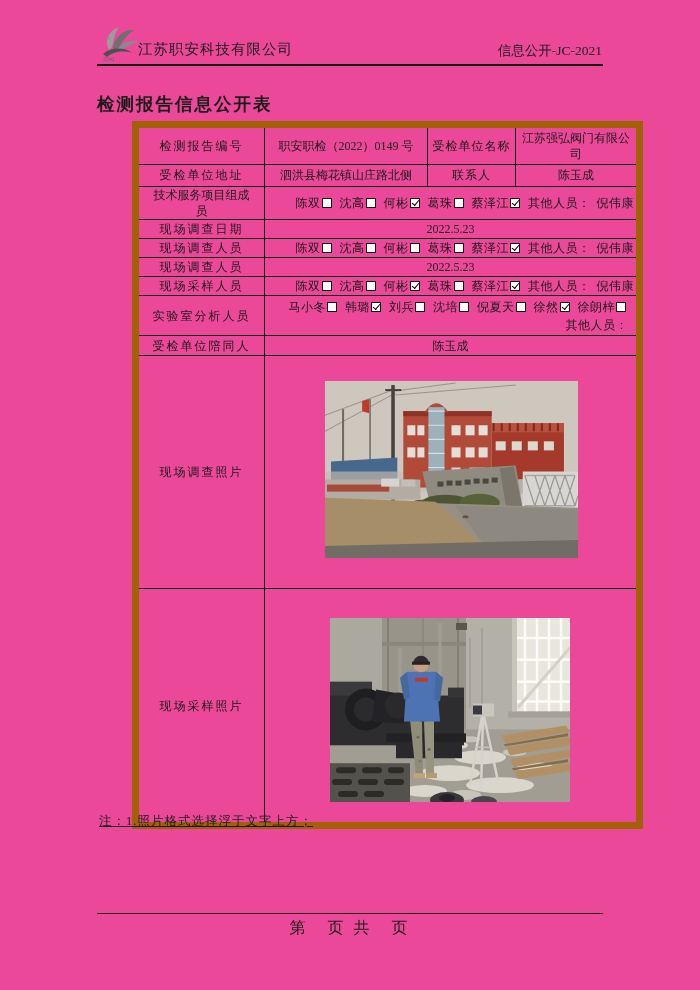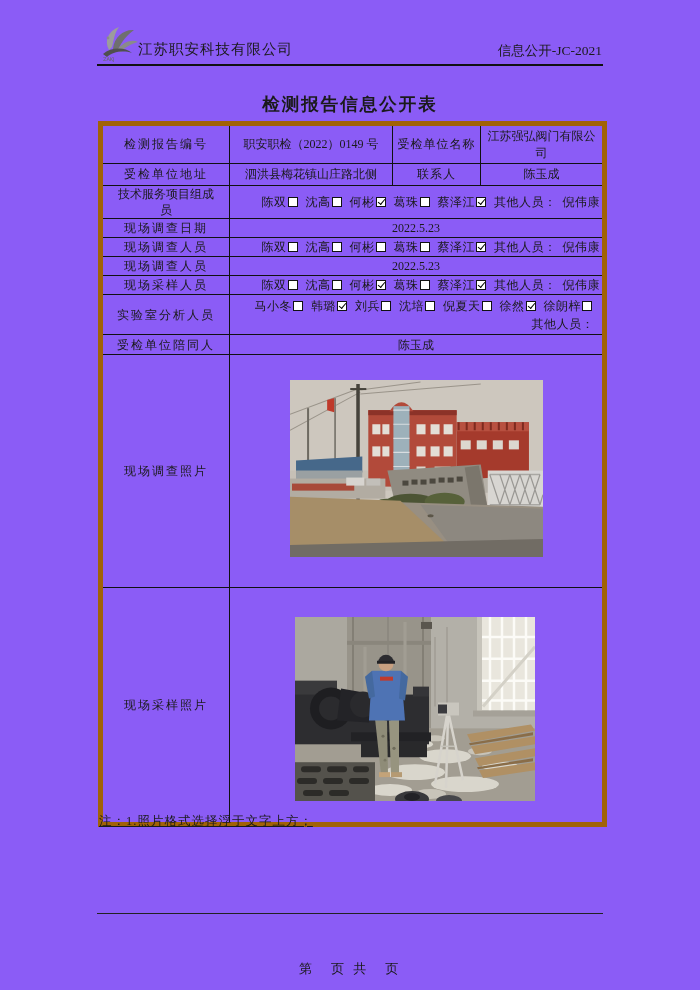--- a/index.html
+++ b/index.html
@@ -1,33 +1,33 @@
 <!DOCTYPE html>
 <html><head>
 <meta charset="utf-8">
 <style>
   * { margin:0; padding:0; box-sizing:border-box; }
   html,body { background:#e9e9e9; }
   .page {
     position:relative; width:700px; height:990px; margin:0 auto;
-    background:#8b5cf6;
+    background:#ec4899;
     font-family:"Liberation Serif","DejaVu Serif",serif;
     color:#1a1a1a;
   }
   
   .hdr-logo { position:absolute; left:99px; top:26px; width:42px; height:36px; }
   .hdr-company { position:absolute; left:138px; top:40px; font-size:14.5px; letter-spacing:1px; }
   .hdr-code { position:absolute; right:98px; top:42px; font-size:13.5px; }
   .hdr-line { position:absolute; left:97px; top:64px; width:506px; height:0; border-top:2.5px solid #111; }
   
-  .title { position:absolute; left:97px; top:92px; width:506px; text-align:center;
+  .title { position:absolute; left:97px; top:92px; width:506px; 
            font-size:17.5px; font-weight:bold; letter-spacing:2px; }
   
   .tbl-wrap { position:absolute; left:98px; top:121px; }
-  table { border-collapse:collapse; table-layout:fixed; width:504px; border:5px solid #a16207; }
+  table { border-collapse:collapse; table-layout:fixed; width:504px; border:7px solid #a16207;margin-left:34px; }
   td { border:1px solid #111; font-size:12px; text-align:center; vertical-align:middle;
        padding:0 2px; overflow:hidden; line-height:1.35; }
   .lbl { letter-spacing:2px; }
   .lbl-tight { letter-spacing:0; padding:0 13px; }
   .lbl-mid { letter-spacing:1px; }
   td.members { text-align:right; padding-left:6px; letter-spacing:0.5px; }
   .member { margin-right:8px; white-space:nowrap; display:inline-block; }
   .cb { display:inline-block; width:10px; height:10px; border:1.5px solid #111;
         vertical-align:-1px; margin-left:1px; position:relative; background:#fff; }
   .cb.on::after { content:""; position:absolute; left:1px; top:1px; width:6px; height:3px;
@@ -35,22 +35,22 @@
   .other { white-space:nowrap; }
   .other-val { margin-left:6px; }
   .labrow-line2 { display:block; margin-top:2px; }
   td.photo-cell { vertical-align:top; text-align:left; }
   .photo1 { margin:25px 0 0 58px; width:253px; height:177px; }
   .photo2 { margin:29px 0 0 63px; width:240px; height:184px; }
   .photo1 svg, .photo2 svg { width:100%; height:100%; display:block; }
   
   .note { position:absolute; left:99px; top:813px; font-size:12.5px; letter-spacing:1px;text-decoration:underline; }
   .ft-line { position:absolute; left:97px; top:913px; width:506px; border-top:1.5px solid #222; }
-  .ft-text { position:absolute; left:97px; top:960px; width:506px; text-align:center;
-             font-size:13px; letter-spacing:3px; }
+  .ft-text { position:absolute; left:97px; top:918px; width:506px; text-align:center;
+             font-size:16px; letter-spacing:3px; }
 </style>
 </head>
 <body>
 
 <div class="page">
 
   <div class="hdr-logo">
     <svg viewBox="0 0 42 36">
       <path d="M10,24 C5,15 9,5 20,1 C15,8 15,14 13,21 Z" fill="#9c9c9c"></path>
       <path d="M14,23 C15,11 25,3 35,4 C28,9 23,15 19,24 Z" fill="#6f6f6f"></path>

